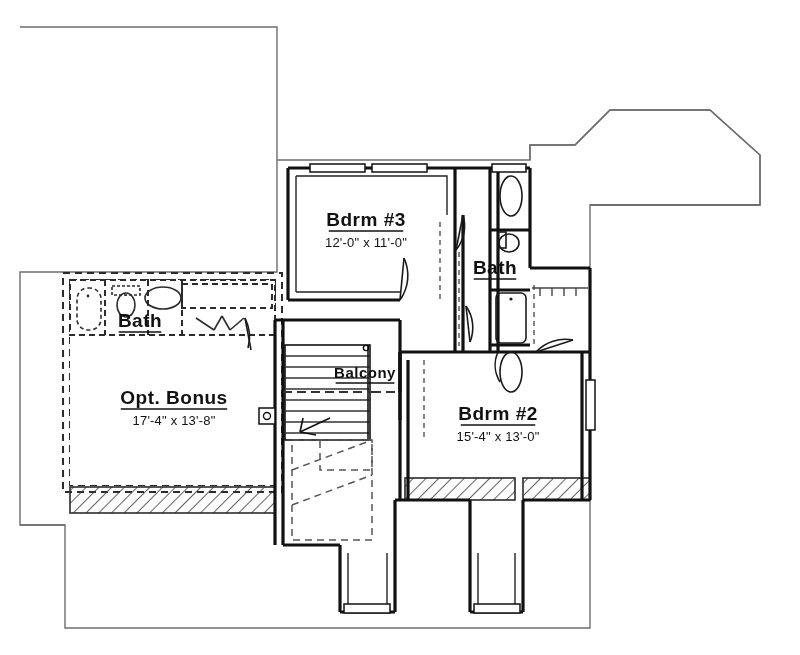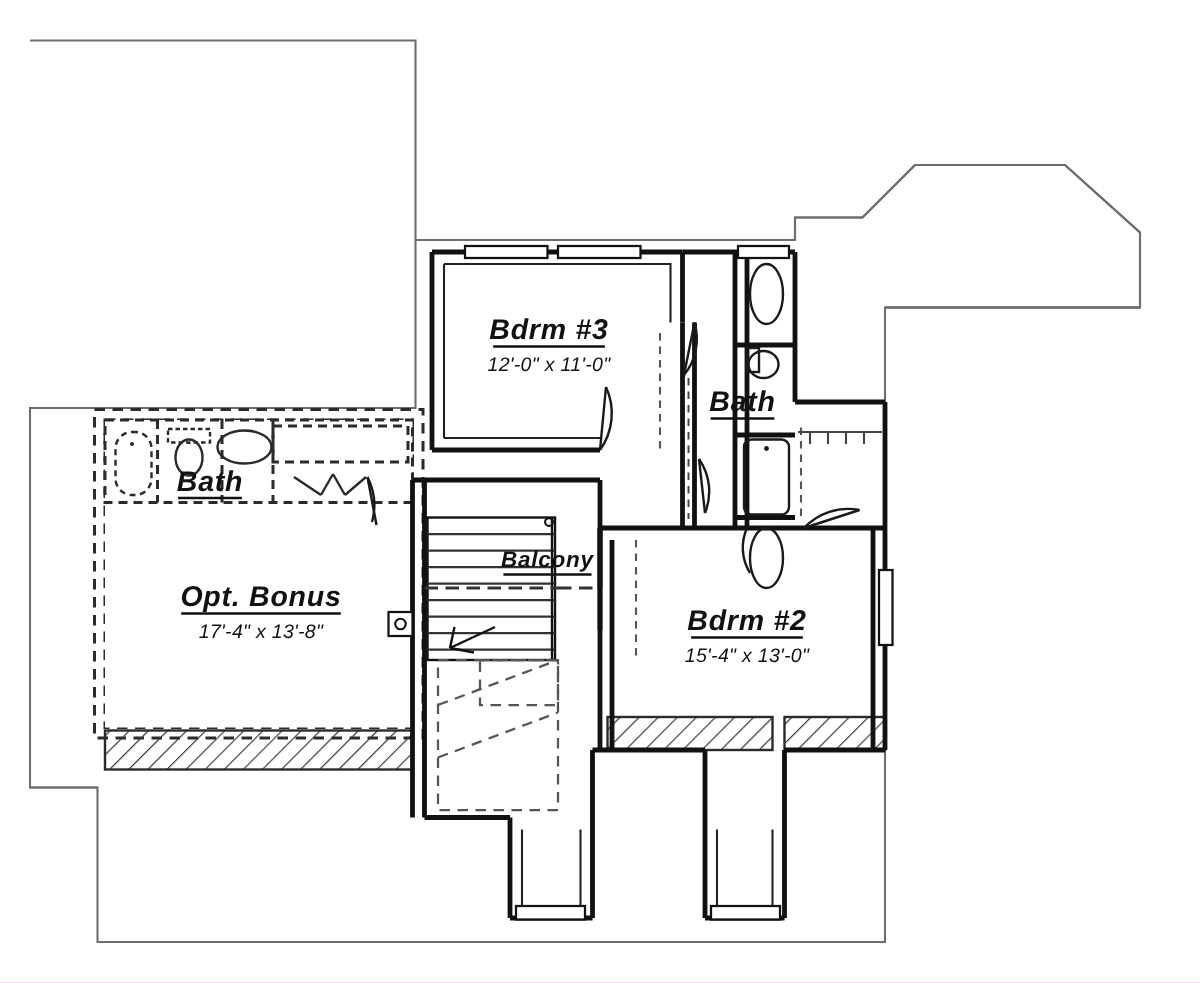--- a/index.html
+++ b/index.html
@@ -11,22 +11,21 @@
   body {
     width: 800px;
     height: 655px;
     overflow: hidden;
     font-family: "Liberation Sans", sans-serif;
   }
   #plan-root {
     position: relative;
     width: 800px;
     height: 655px;
-    background: #d946ef;
-    font-style: italic;
+    background: #0f766e;
   }
   svg#floorplan {
     display: block;
     width: 800px;
     height: 655px;
   }
   .room-label-name {
     font-family: "Liberation Sans", sans-serif;
     font-weight: 700;
     letter-spacing: 0.5px;

